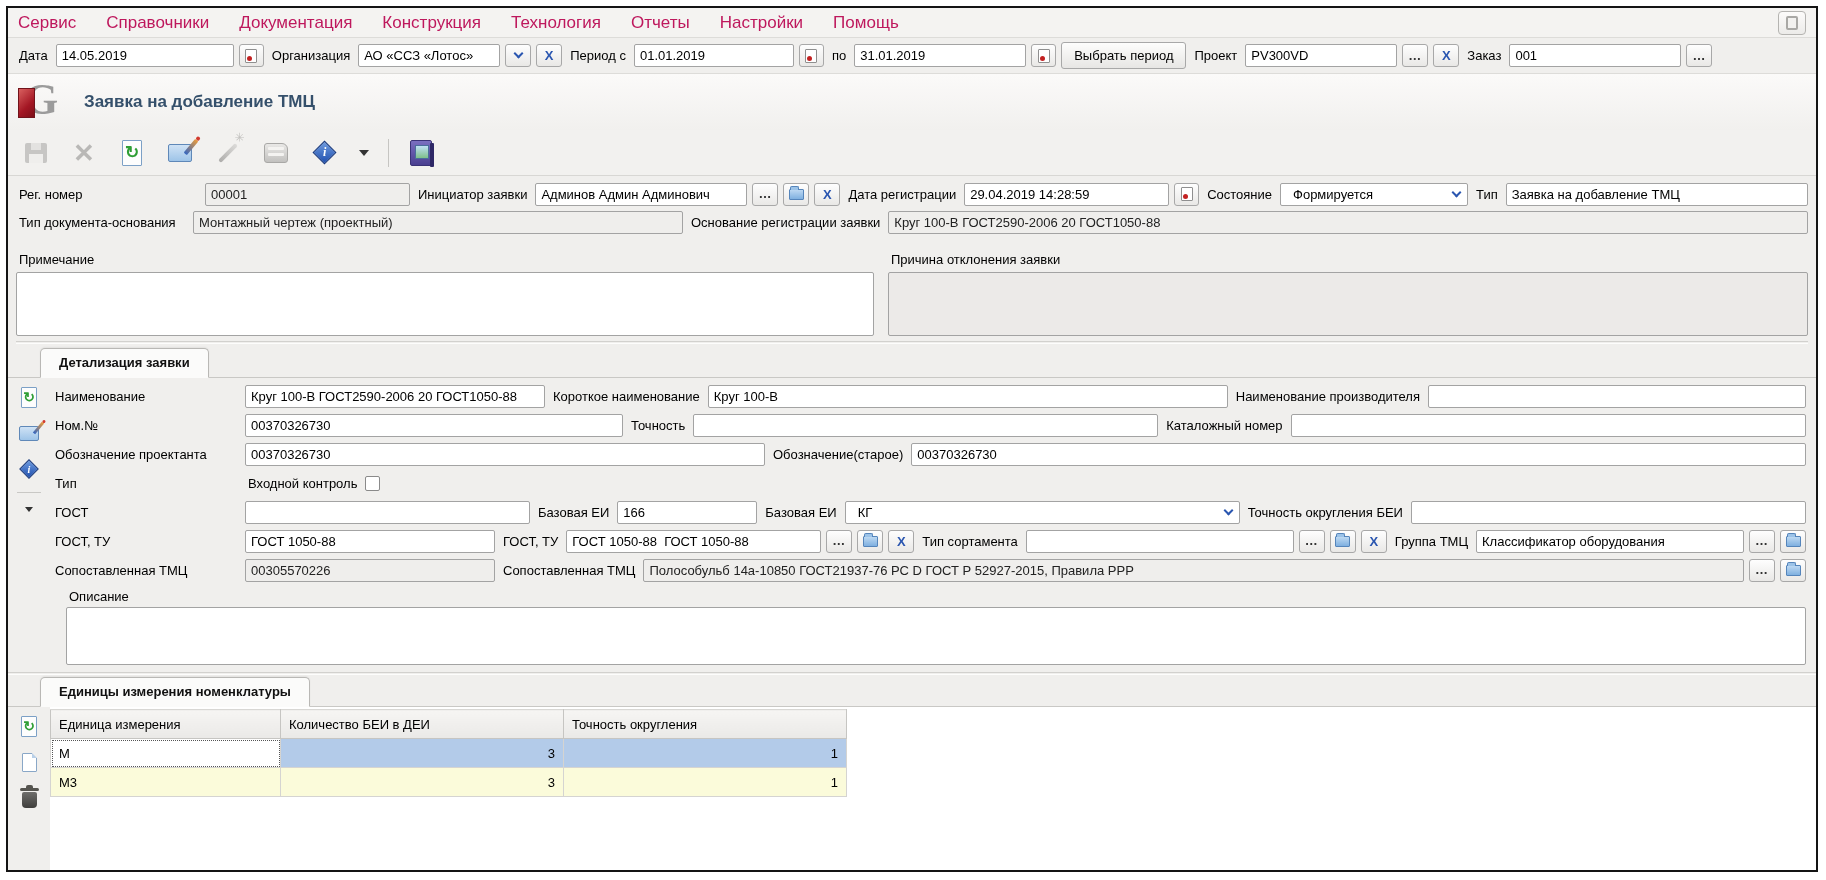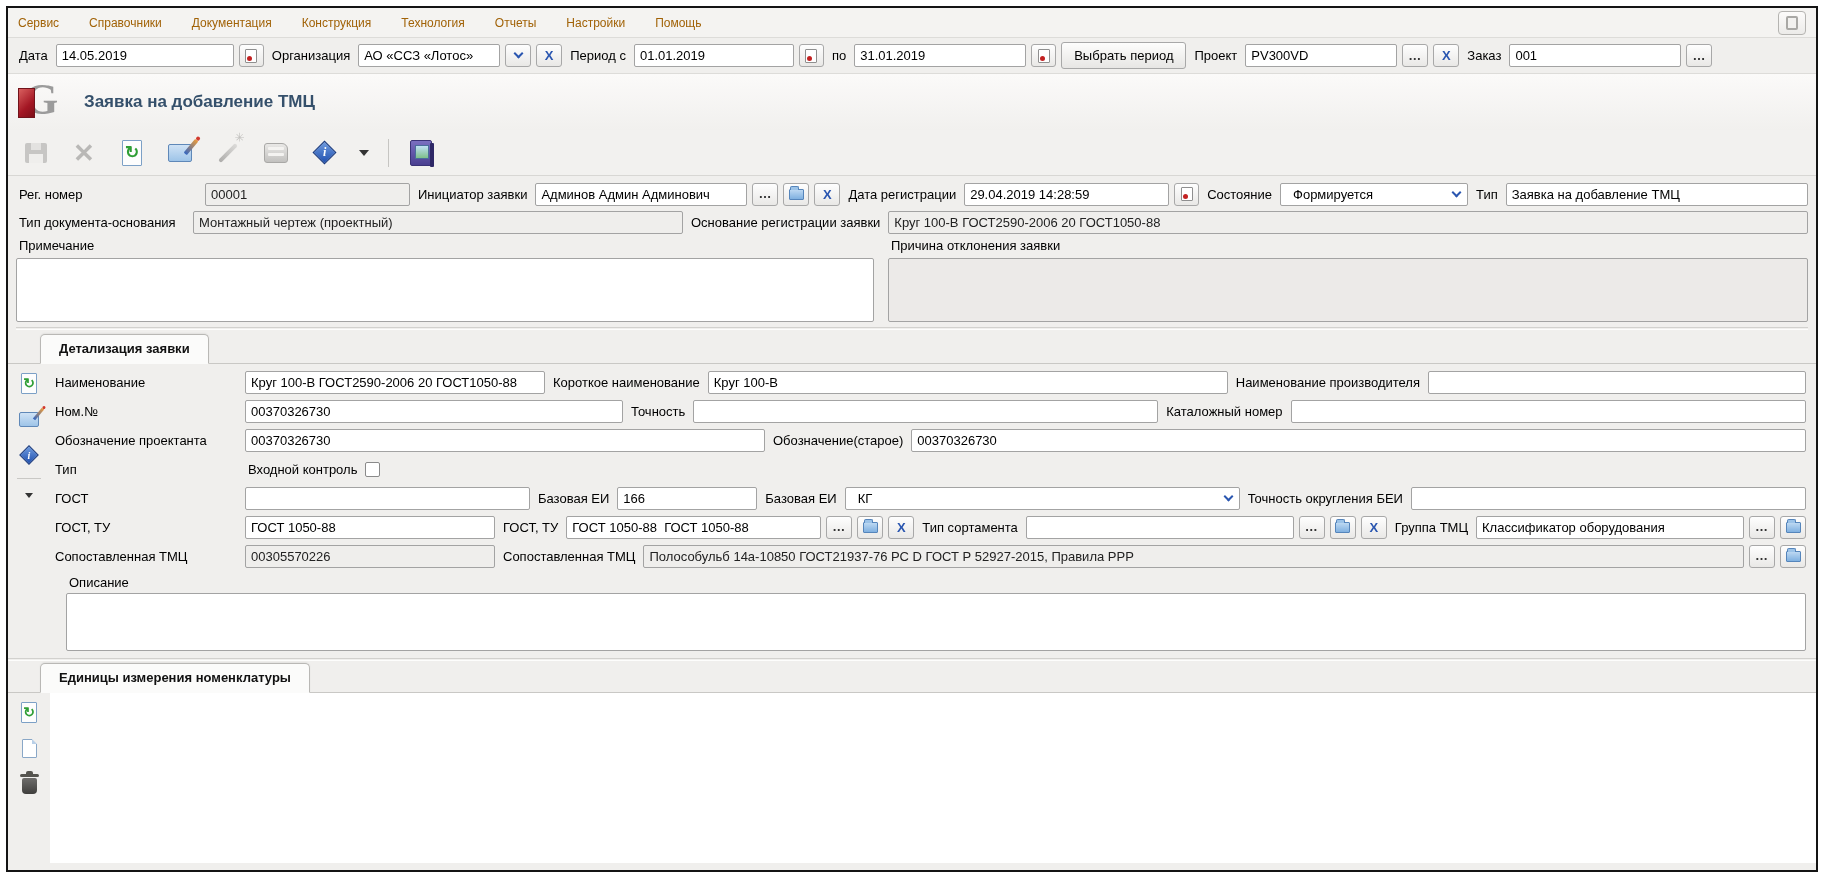--- a/index.html
+++ b/index.html
@@ -21,21 +21,21 @@
   .calbtn { width:25px; height:23px; border:1px solid #a8a8a8; border-radius:3px; background:linear-gradient(#fefefe,#e9e8e6); display:flex; align-items:center; justify-content:center; flex:0 0 auto; }
   .calpage { width:12px; height:14px; border:1px solid #8f8f8f; background:#fff; position:relative; border-radius:1px; }
   .calpage:after { content:""; position:absolute; left:1px; bottom:1px; width:5px; height:5px; background:#c32222; border-radius:50%; }
   .selwrap { position:relative; display:flex; align-items:center; }
   .selwrap .inp { width:100%; padding-right:20px;padding-left:12px; }
   .selwrap .chev { position:absolute; right:8px; }
   .checkbox { width:15px; height:15px; border:1px solid #8a8a8a; background:#fff; border-radius:2px; }
 
   
   .menubar { height:30px; background:#f4f3f1; border-bottom:1px solid #dddcd9; display:flex; align-items:center; padding:0 10px; gap:30px; }
-  .menubar .mitem { font-size:12px; color:#a16207; cursor:pointer; }
+  .menubar .mitem { font-size:17px; color:#be185d; cursor:pointer; }
   .menubar .spacer { flex:1; }
   .docbtn { width:28px; height:24px; border:1px solid #b5b4b1; border-radius:4px; background:linear-gradient(#fcfbfa,#ecebe9); display:flex; align-items:center; justify-content:center; }
   .docpage { width:12px; height:14px; border:2px solid #a9a8a5; border-radius:2px; background:#f2f1ef; }
 
   
   .filterbar { height:36px; background:#f0efed; border-bottom:1px solid #dddcd9; display:flex; align-items:center; padding:0 8px; gap:5px; }
   .pushbtn { height:27px; padding:0 12px; border:1px solid #a8a8a8; border-radius:3px; background:linear-gradient(#fdfdfc,#e7e6e4); font-size:13px; white-space:nowrap; cursor:pointer; }
 
   
   .titlebar { height:56px; background:linear-gradient(#fbfaf9,#f1f0ee); display:flex; align-items:center; padding:0 10px; gap:14px; }
@@ -64,21 +64,21 @@
   .ico-cards:after { content:""; position:absolute; left:3px; top:9px; right:3px; height:3px; background:#f4f3f1; border-radius:1px; }
   .diamond { width:17px; height:17px; background:linear-gradient(135deg,#6f9ce0,#1f4fae); border:1px solid #16377c; transform:rotate(45deg); display:flex; align-items:center; justify-content:center; }
   .diamond span { transform:rotate(-45deg); color:#fff; font:italic bold 12px "Liberation Serif",serif; }
   .ico-door { width:22px; height:26px; background:linear-gradient(#7a6fc0,#4a3f90); border:1px solid #3a3276; border-radius:2px; position:relative; }
   .ico-door:before { content:""; position:absolute; left:4px; top:4px; width:12px; height:12px; background:linear-gradient(#bfe0f5,#7fc08a); border:1px solid #4a6f9a; }
   .ico-door:after { content:""; position:absolute; right:-3px; top:2px; width:4px; height:24px; background:#2f2866; border-radius:1px; }
 
   
   .hform { padding:4px 8px 2px; }
   .frow { display:flex; align-items:center; gap:5px; height:28px; }
-  .notes { display:flex; gap:14px; margin-top:2px; }
+  .notes { display:flex; gap:14px; margin-top:16px; }
   .notecol { display:flex; flex-direction:column; }
   .groove { height:3px; border-top:1px solid #d2d1ce; border-bottom:1px solid #fdfdfc; margin-top:5px; }
 
   
   .tabstrip { height:32px; display:flex; align-items:flex-end; padding-left:32px; position:relative; }
   .tabstrip:after { content:""; position:absolute; left:0; right:0; bottom:0; height:1px; background:#c9c8c5; }
   .tab { position:relative; z-index:2; background:#fbfbfa; border:1px solid #b9b8b5; border-bottom:1px solid #fbfbfa; border-radius:5px 5px 0 0; padding:6px 18px 7px; font-size:13px; font-weight:bold; color:#111; box-shadow:0 -1px 2px rgba(0,0,0,0.06); cursor:pointer; }
 
   
   .panel { display:flex; }
@@ -398,16 +398,37 @@
             <span class="s-refresh">↻</span>
           </span>
         </div>
       <div class="railbtn">
           <span class="newpage"></span>
         </div>
       <div class="railbtn">
           <span class="trash"></span>
         </div>
     </div>
+    <table class="uomtable">
+      <thead>
+        <tr>
+          <th class="col-unit">Единица измерения</th>
+          <th class="col-qty">Количество БЕИ в ДЕИ</th>
+          <th class="col-prec">Точность округления</th>
+        </tr>
+      </thead>
+      <tbody>
+        <tr class="selected">
+          <td class="anchor">М</td>
+          <td class="num">3</td>
+          <td class="num">1</td>
+        </tr>
+        <tr class="alt">
+          <td>М3</td>
+          <td class="num">3</td>
+          <td class="num">1</td>
+        </tr>
+      </tbody>
+    </table>
     <div class="belowwhite"></div>
   </div>
 
 </div>
 
 </body></html>

